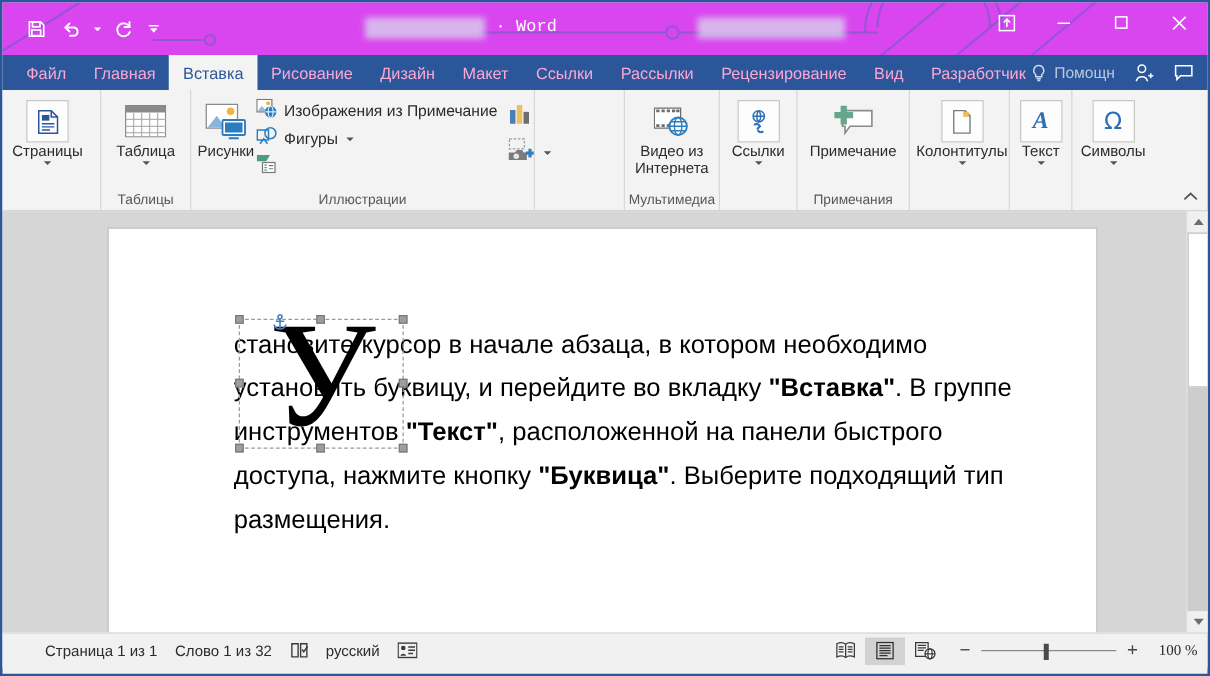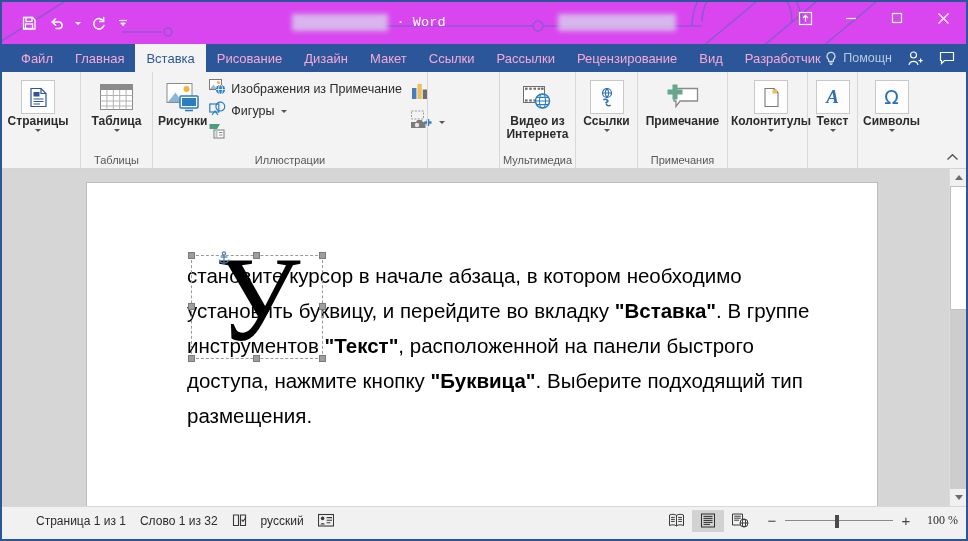--- a/index.html
+++ b/index.html
@@ -123,21 +123,21 @@
     padding-bottom: 2px; height: 15px; line-height: 15px;
   }
 
   .bigbtn {
     width: 62px;
     display: flex; flex-direction: column; align-items: center;
     padding-top: 3px;
     cursor: default;
   }
   .bigbtn .glyph { height: 36px; display: flex; align-items: center; justify-content: center; }
-  .bigbtn .lbl { font-size: 12px; color: #2b2b2b; text-align: center; line-height: 13px; font-weight: bold; }
+  .bigbtn .lbl { font-size: 12px; color: #2b2b2b; text-align: center; line-height: 13px; }
   .bigbtn .dd { margin-top: 1px; }
   .caret-dn {
     width: 0; height: 0;
     border-left: 3.5px solid transparent; border-right: 3.5px solid transparent;
     border-top: 3.5px solid #555;
   }
   .iconbox {
     width: 34px; height: 34px;
     border: 1px solid #c8c8c8; background: #fdfdfd;
     display: flex; align-items: center; justify-content: center;

